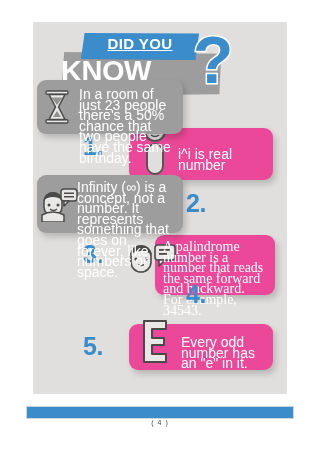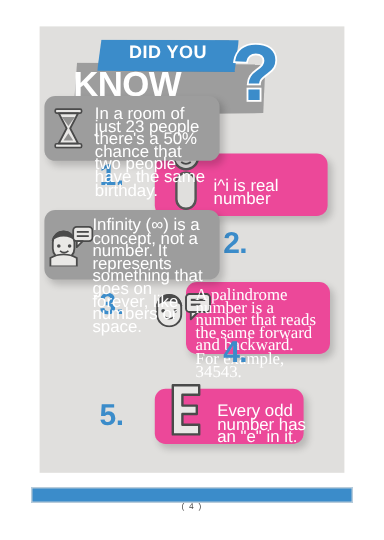--- a/index.html
+++ b/index.html
@@ -20,21 +20,21 @@
            border-top:18px solid #9d9d9d;}
   .did-shape{position:absolute;left:48px;top:11px;width:118px;height:27px;
              background:#3b8cca;
              clip-path:polygon(3% 0,100% 2%,97% 100%,0 96%);
              box-shadow:2px 3px 4px rgba(0,0,0,.22);}
   .did-tail{position:absolute;left:146px;top:12px;width:0;height:0;
             border-left:0 solid transparent;border-right:12px solid transparent;
             border-top:21px solid #2b2b2b;}
   .did-text{position:absolute;left:48px;top:13px;width:118px;
             text-align:center;color:#ffffff;font-size:15px;font-weight:bold;
-            letter-spacing:.4px;}
+            letter-spacing:.4px;text-decoration:underline;}
   .know-text{position:absolute;left:28px;top:33px;width:160px;
              text-align:left;color:#ffffff;font-size:29px;font-weight:bold;
              letter-spacing:-.5px;}
   .qmark{position:absolute;left:160px;top:5px;color:#3b8cca;
          font-size:66px;font-weight:bold;line-height:66px;
          -webkit-text-stroke:3px #ffffff;paint-order:stroke fill;}
 
   
   .bubble{position:absolute;border-radius:9px;box-shadow:3px 4px 6px rgba(0,0,0,.18);}
   .bubble.blue{background:#ec4899;}
@@ -133,21 +133,21 @@
         <rect x="21" y="1" width="16" height="12" rx="3" fill="#e9e8e6" stroke="#4a4a4a" stroke-width="1.5"></rect>
         <path d="M24 13 l0 5 l5 -5 z" fill="#e9e8e6" stroke="#4a4a4a" stroke-width="1.5" stroke-linejoin="round"></path>
         <rect x="24" y="4.5" width="10" height="1.5" fill="#4a4a4a"></rect>
         <rect x="24" y="8" width="10" height="1.5" fill="#4a4a4a"></rect>
       </svg>
     </span>
     <span class="txt" style="left:40px;top:7px;width:100px;">Infinity (∞) is a concept, not a number. It represents something that goes on forever, like numbers or space.</span>
   </div>
 
   <div class="num" style="left:50px;top:310px;">5.</div>
-  <div class="bubble blue" style="left:96px;top:302px;width:124px;height:46px;">
+  <div class="bubble blue" style="left:96px;top:302px;width:144px;height:46px;">
     <span class="ico" style="left:10px;top:-6px;">
       <svg width="32" height="46" viewBox="0 0 32 46">
         <path d="M5 3 H27 V11 H13 V20 H25 V27 H13 V36 H27 V44 H5 Z" fill="#e9e8e6" stroke="#4a4a4a" stroke-width="2" stroke-linejoin="round"></path>
       </svg>
     </span>
     <span class="txt" style="left:52px;top:13px;width:86px;">Every odd number has an "e" in it.</span>
   </div>
 
 </div>
 

